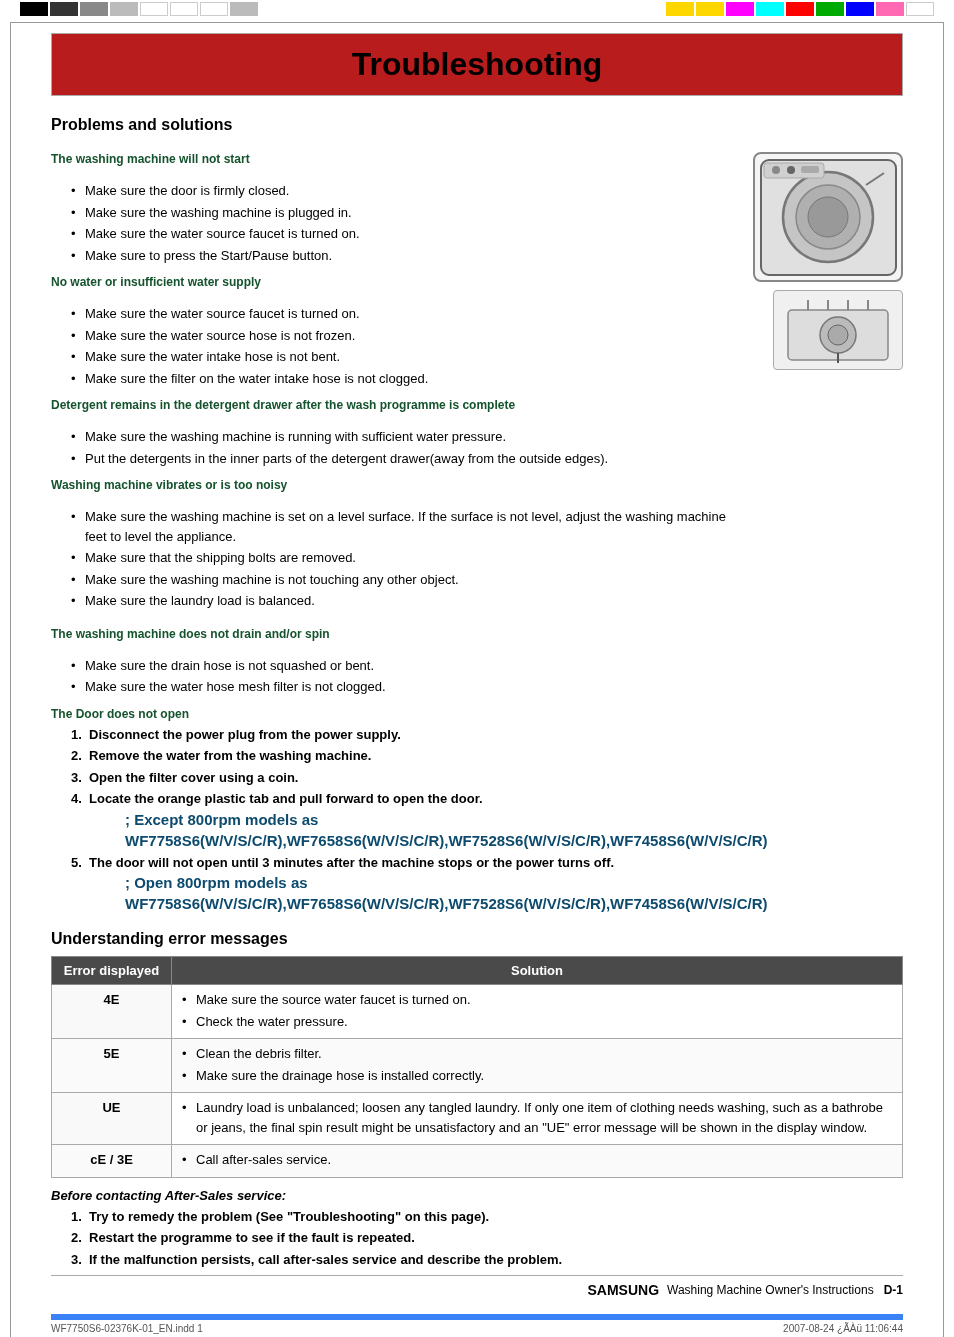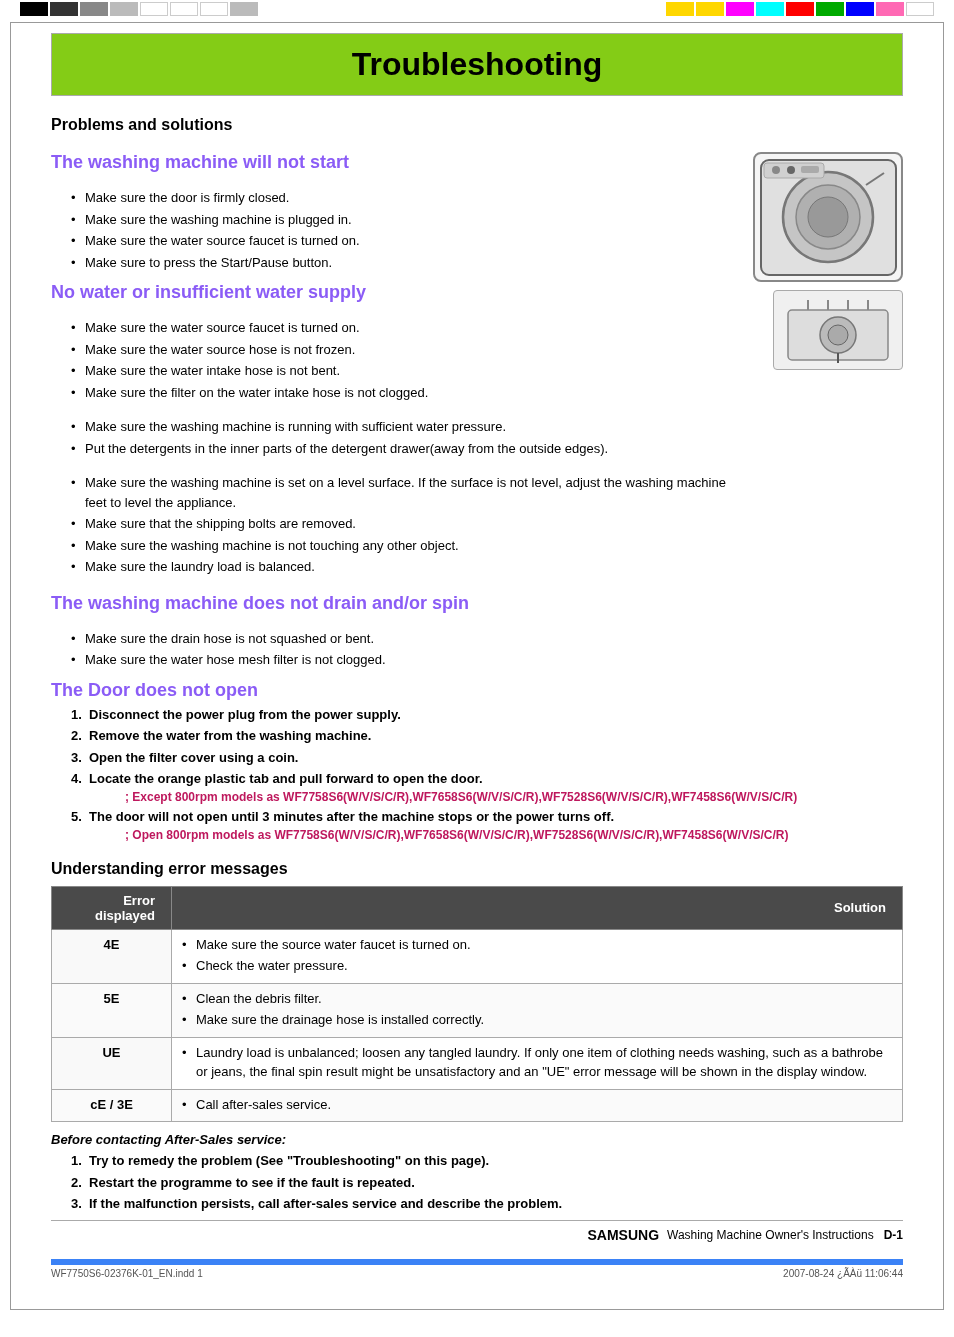--- a/index.html
+++ b/index.html
@@ -70,44 +70,44 @@
     .cb-pink { background: #FF69B4; }
     .cb-white { background: #fff; border: 1px solid #ccc; }
 
     .outer-border {
       border: 1px solid #999;
       margin: 4px 10px;
       padding: 10px 40px 30px 40px;
     }
 
     .page-title-box {
-      background: #84cc16;
+      background: #b91c1c;
       border: 1px solid #aaa;
       padding: 12px 40px;
       margin: 0 0 20px 0;
       text-align: center;
     }
 
     .page-title {
       font-size: 32px;
       font-weight: bold;
       color: #000;
     }
 
     .section-heading {
       font-size: 16px;
       font-weight: bold;
       margin: 16px 0 8px 0;
       color: #000;
     }
 
     .subsection-heading {
-      font-size: 18px;
-      font-weight: bold;
-      color: #8b5cf6;
+      font-size: 12px;
+      font-weight: bold;
+      color: #14532d;
       margin: 10px 0 4px 0;
     }
 
     .bullet-list {
       list-style: none;
       padding-left: 20px;
       margin-bottom: 6px;
       margin-top: 15px;
     }
 
@@ -143,23 +143,23 @@
     }
 
     .numbered-list li::before {
       content: counter(num-counter) ".";
       position: absolute;
       left: 0;
       font-weight: bold;
     }
 
     .note-text {
-      font-size: 12px;
+      font-size: 15px;
       padding-left: 36px;
-      color: #be185d;
+      color: #0c4a6e;
       line-height: 1.4;
       margin-bottom: 2px;
     }
 
     .content-left {
       flex: 1;
     }
 
     .content-right {
       width: 160px;
@@ -185,22 +185,22 @@
     .error-table {
       width: 100%;
       border-collapse: collapse;
       margin-top: 8px;
       font-size: 13px;
     }
 
     .error-table th {
       background: #4a4a4a;
       color: #fff;
-      padding: 6px 16px;
-      text-align: right;
+      padding: 6px 10px;
+      text-align: center;
       border: 1px solid #888;
       font-weight: bold;
     }
 
     .error-table th:first-child {
       width: 120px;
     }
 
     .error-table td {
       padding: 5px 10px;
@@ -330,25 +330,27 @@
         </ul>
 
         <div class="subsection-heading">No water or insufficient water supply</div>
         <ul class="bullet-list">
           <li>Make sure the water source faucet is turned on.</li>
           <li>Make sure the water source hose is not frozen.</li>
           <li>Make sure the water intake hose is not bent.</li>
           <li>Make sure the filter on the water intake hose is not clogged.</li>
         </ul>
 
+        <div class="subsection-heading">Detergent remains in the detergent drawer after the wash programme is complete</div>
         <ul class="bullet-list">
           <li>Make sure the washing machine is running with sufficient water pressure.</li>
           <li>Put the detergents in the inner parts of the detergent drawer(away from the outside edges).</li>
         </ul>
 
+        <div class="subsection-heading">Washing machine vibrates or is too noisy</div>
         <ul class="bullet-list">
           <li>Make sure the washing machine is set on a level surface. If the surface is not level, adjust the washing machine feet to level the appliance.</li>
           <li>Make sure that the shipping bolts are removed.</li>
           <li>Make sure the washing machine is not touching any other object.</li>
           <li>Make sure the laundry load is balanced.</li>
         </ul>
 
       </div>
 
       <div class="content-right">

